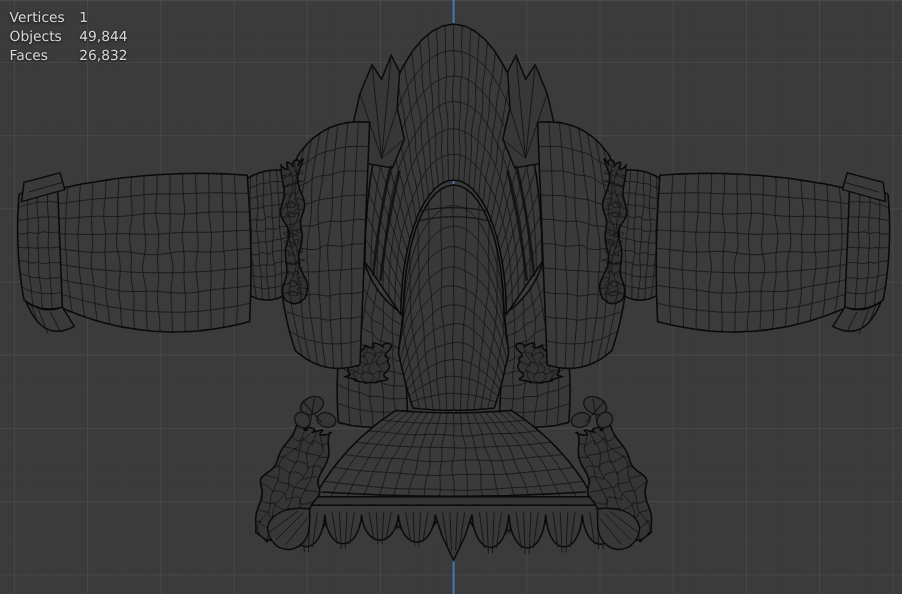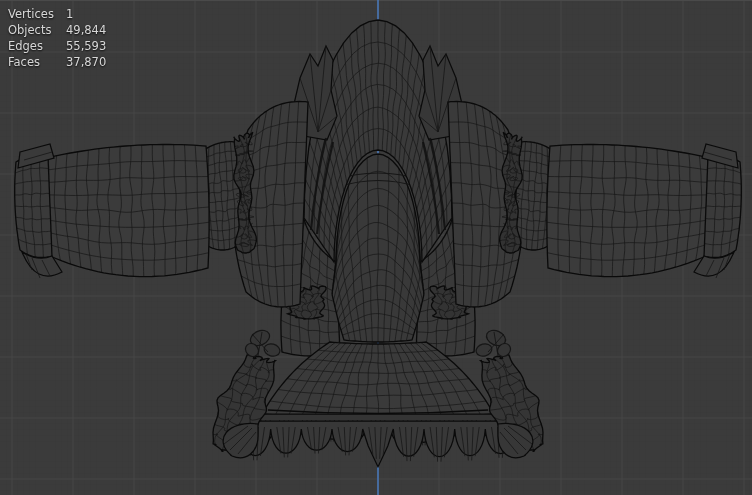--- a/index.html
+++ b/index.html
@@ -130,21 +130,17 @@
   <div class="stats" style="color: rgb(216, 216, 216);">
     <div class="srow">
       <span class="slabel">Vertices</span>
       <span class="sval">1</span>
     </div>
     <div class="srow">
       <span class="slabel">Objects</span>
       <span class="sval">49,844</span>
     </div>
     <div class="srow">
-      <span class="slabel">Edges</span>
-      <span class="sval">55,593</span>
-    </div>
-    <div class="srow">
       <span class="slabel">Faces</span>
-      <span class="sval">37,870</span>
+      <span class="sval">26,832</span>
     </div>
   </div>
 </div>
 
 </body></html>

